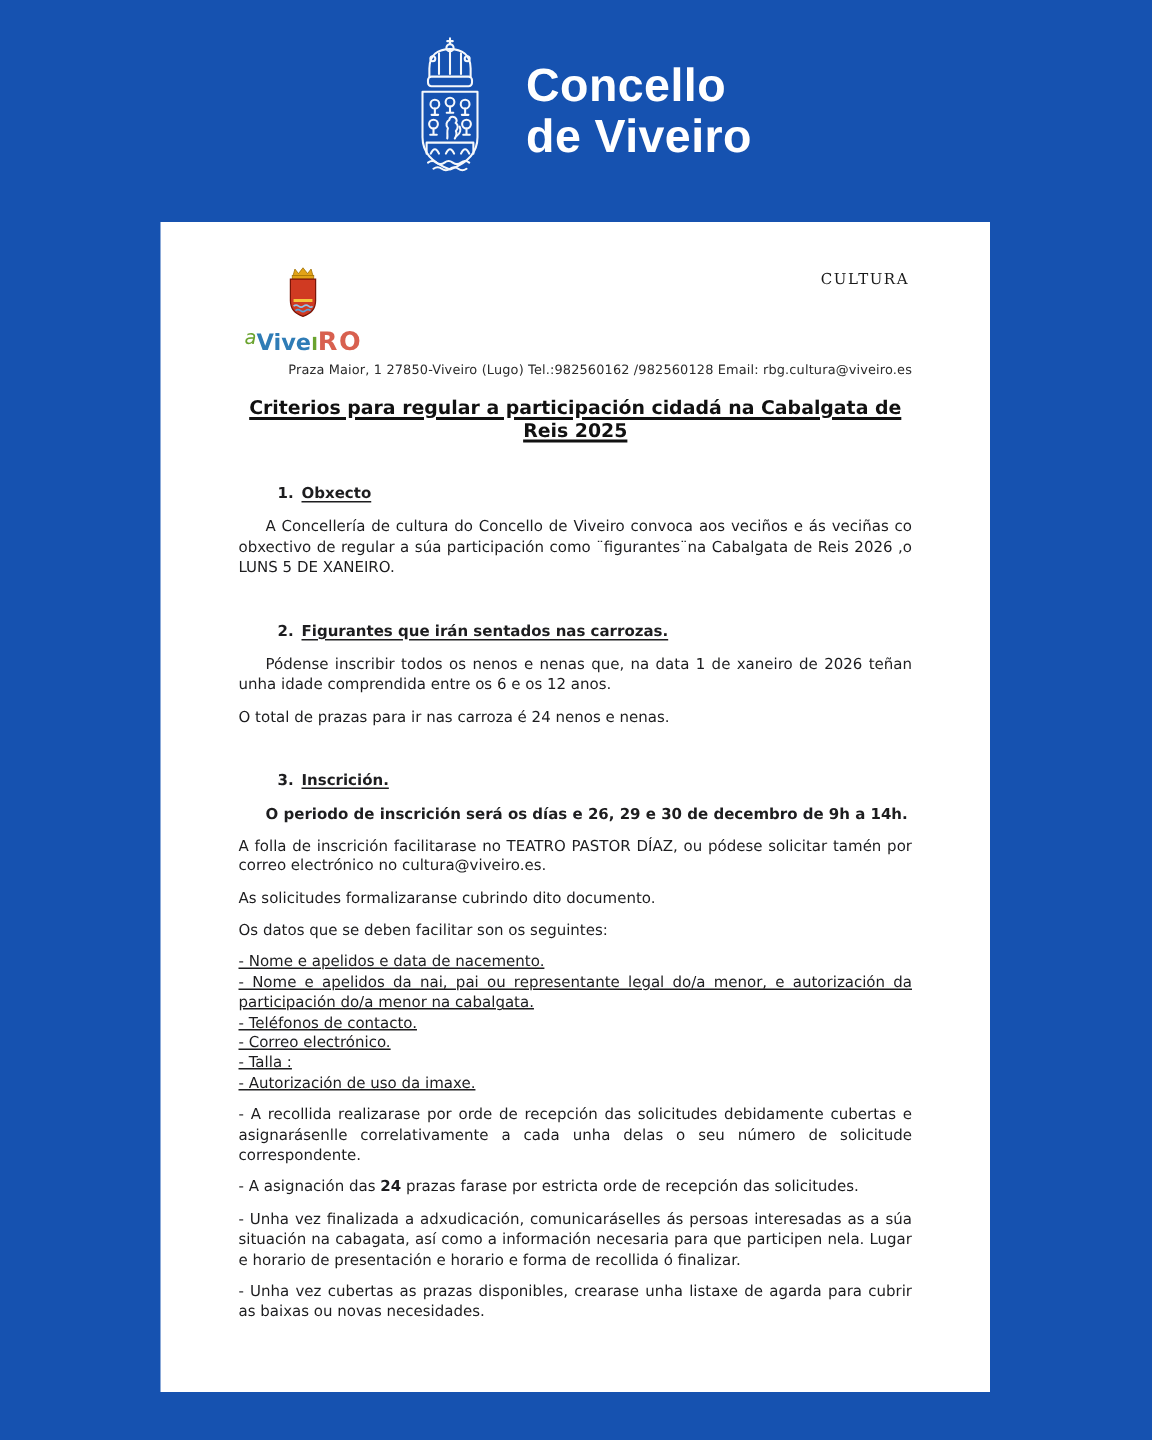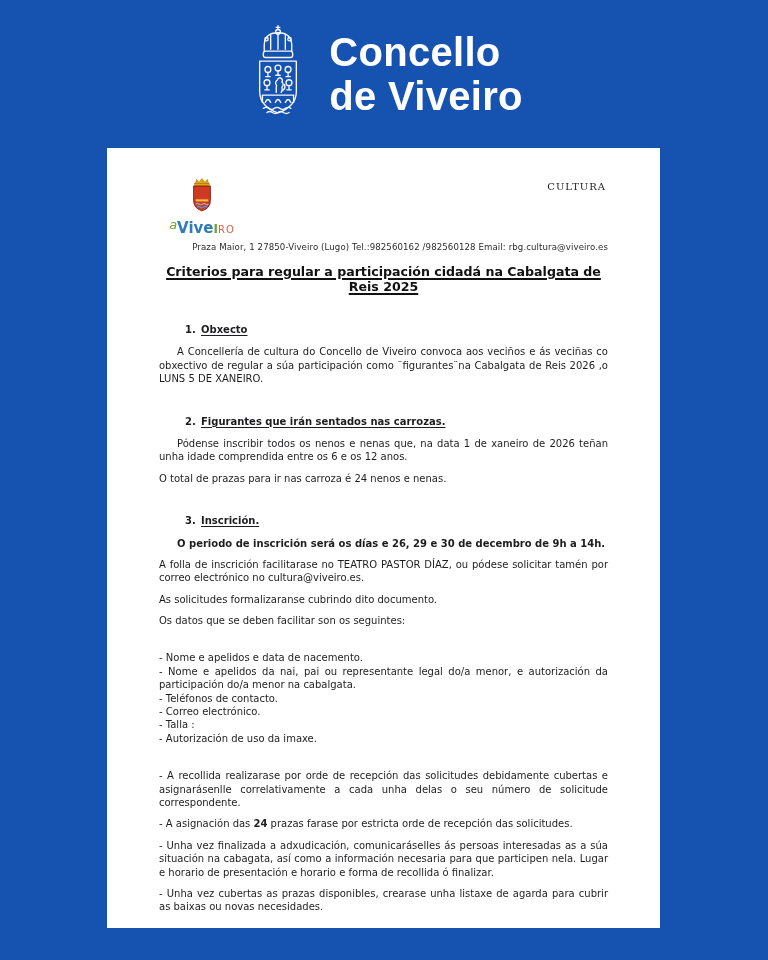--- a/index.html
+++ b/index.html
@@ -14,21 +14,21 @@
   
   .banner {
     position: absolute; left: 0; top: 0; width: 768px; height: 148px;
     display: flex; align-items: center; justify-content: center; gap: 18px;
     color: #ffffff;
   }
   .banner .crest { flex: 0 0 auto; margin-top: 4px; }
   .brand {
     font-family: "Liberation Sans", sans-serif;
     font-weight: 700;
-    font-size: 40px;
+    font-size: 31px;
     line-height: 1.1;
     letter-spacing: 0.3px;
   }
 
   
   .page {
     position: absolute; left: 107px; top: 148px;
     width: 553px; height: 780px;
     background: #ffffff;
     padding: 0 52px 30px 52px;
@@ -41,21 +41,21 @@
     font-family: "DejaVu Serif", serif;
     font-size: 10px;
     letter-spacing: 1px;
     color: #1a1a1a;
   }
   .logo-block { position: absolute; top: 28px; left: 4px; width: 78px; text-align: center; }
   .logo-word { margin-top: -2px; line-height: 1; white-space: nowrap; }
   .lw-a  { color: #6aa32e; font-style: italic; font-size: 13px; position: relative; top: -4px; }
   .lw-vive { color: #2f7cb6; font-weight: bold; font-size: 15px; }
   .lw-i  { color: #6aa32e; font-weight: bold; font-size: 12px; }
-  .lw-ro { color: #d8604f; font-weight: normal; font-size: 10px; letter-spacing: 1px; }
+  .lw-ro { color: #d8604f; font-weight: bold; font-size: 17px; letter-spacing: 1px; }
   .address {
     position: absolute; bottom: 2px; right: 0;
     font-size: 8.6px; color: #2b2b2b; letter-spacing: 0.1px;
     white-space: nowrap;
   }
 
   .doc-title {
     margin-top: 10px;
     font-size: 12.6px;
     font-weight: bold;
@@ -67,21 +67,21 @@
   }
 
   .content { margin-top: 12px; font-size: 10px; line-height: 1.34; text-align: justify; color: #1d1d1f; }
   .content p { margin: 8px 0; }
   .indent { text-indent: 18px; }
   .sec-heading { margin: 29px 0 9px 26px; font-weight: bold; }
   .sec-heading .num { display: inline-block; min-width: 16px; }
   .sec-heading .txt { text-decoration: underline; text-underline-offset: 2px; }
   .tight { margin: 0 !important; }
   .bold { font-weight: bold; }
-  .list-block { margin: 24px 0; }
+  .list-block { margin: 8px 0; text-decoration: underline; }
 </style>
 </head>
 <body>
 
 <header class="banner">
   <span class="crest">
     <svg width="66" height="102" viewBox="0 0 72 110" aria-hidden="true">
       <g fill="none" stroke="#ffffff" stroke-width="1.5" stroke-linecap="round" stroke-linejoin="round" opacity="0.96">
 
         <path d="M36 6.2 v-4 M34 4.2 h4"></path>

